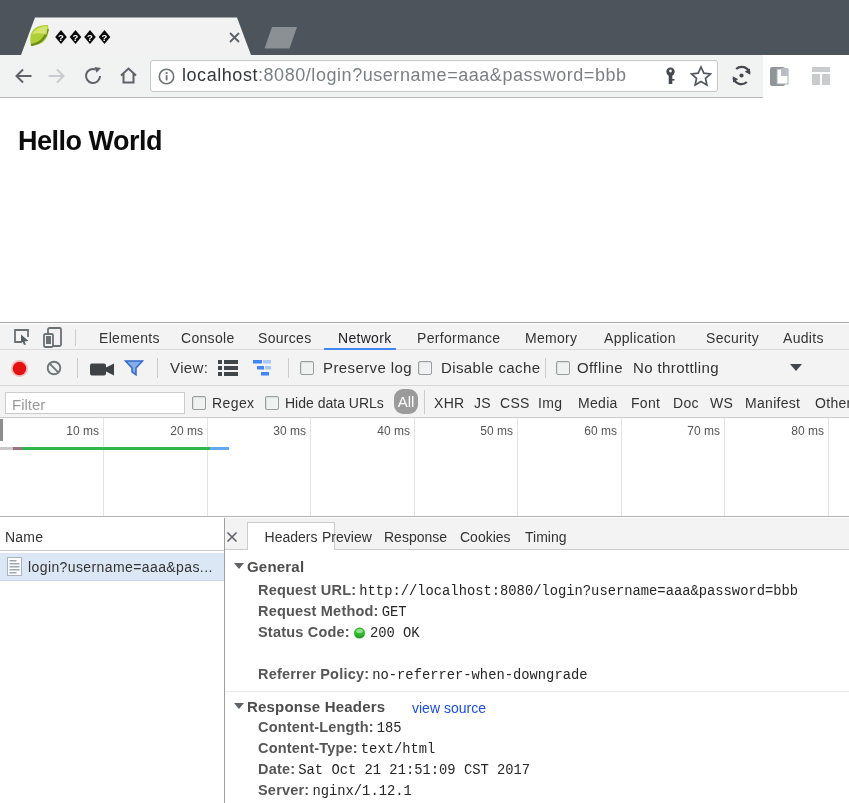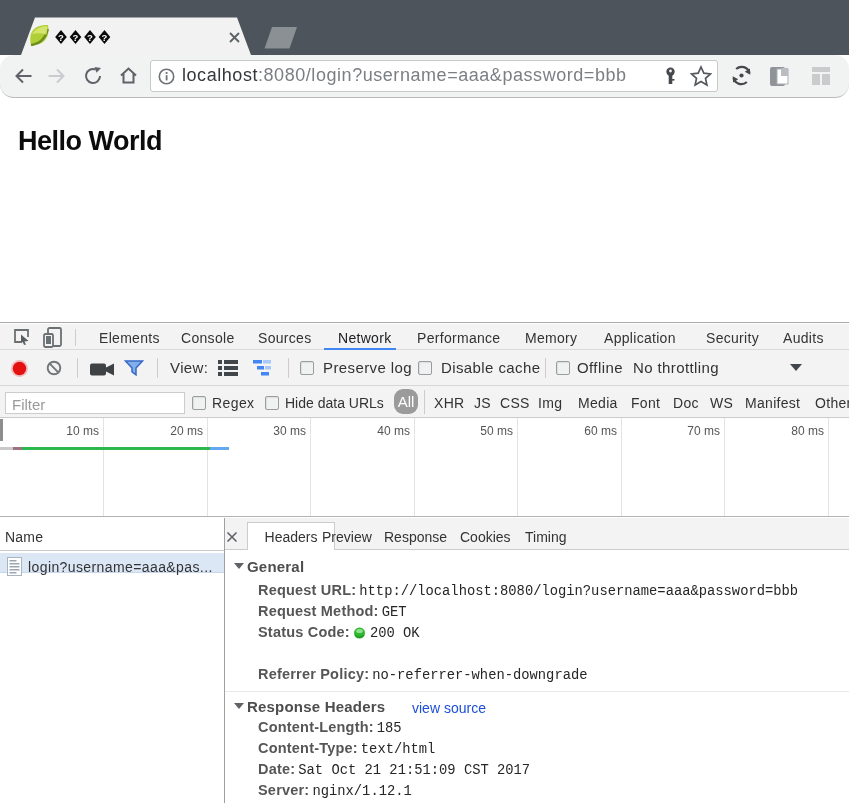--- a/index.html
+++ b/index.html
@@ -1,20 +1,20 @@
 <!DOCTYPE html>
 <html><head><meta charset="utf-8"><style>
 * { margin:0; padding:0; box-sizing:border-box; }
 html,body { width:849px; height:803px; overflow:hidden; background:#fff; }
 #app { position:relative; width:849px; height:803px; font-family:"Liberation Sans",sans-serif; }
 .abs { position:absolute; }
 
 #titlebar { left:0; top:0; width:849px; height:55px; background:#4d545b; }
 
-#toolbar { left:0; top:55px; width:849px; height:43px; background:#f1f2f2; border-bottom:1px solid #b8babc;border-radius:14px; }
+#toolbar { left:0; top:55px; width:763px; height:43px; background:#f1f2f2; border-bottom:1px solid #b8babc; }
 #urlbox { left:150px; top:5px; width:568px; height:32px; background:#fff; border:1px solid #c9c9c9; border-radius:3px; }
 #urltext { left:182px; top:10px; font-size:18px; letter-spacing:0.55px; color:#7b7f83; white-space:nowrap; }
 #urltext b { color:#35383b; font-weight:normal; }
 
 #page { left:8px; top:98px; width:849px; height:224px; background:#fff; }
 #hello { left:10px; top:28px; font-size:27px; letter-spacing:-0.5px; font-weight:bold; color:#0c0c0c; }
 
 #dt { left:0; top:322px; width:849px; height:481px; background:#fff; border-top:1px solid #a9a9a9; font-size:14px; color:#333; }
 #dtabs { left:0; top:1px; width:849px; height:26px; background:#f3f3f3; border-bottom:1px solid #dadada; }
 .dtab { position:absolute; top:6px; letter-spacing:0.3px; }
@@ -31,21 +31,21 @@
 
 #tl { left:0; top:95px; width:849px; height:99px; border-bottom:1px solid #b3b3b3; background:#fff; overflow:hidden; }
 .grid { position:absolute; top:0; width:1px; height:99px; background:#e3e3e3; }
 .tlabel { position:absolute; top:6px; font-size:12px; color:#545454; width:60px; text-align:right; }
 #tlhandle { left:0; top:1px; width:3px; height:22px; background:#8e8e8e; }
 .oseg { position:absolute; top:29px; height:3px; }
 
 #split { left:0; top:195px; width:849px; height:286px; }
 #leftcol { left:0; top:0px; width:224px; height:286px; background:#fff;padding-left:40px; }
 #namehdr { left:0; top:0px; width:224px; height:33px; border-bottom:1px solid #ccc; }
-#nrow { left:0; top:35px; width:224px; height:20px; background:#dce7f6; border-bottom:1px solid #c9d7ec; }
+#nrow { left:0; top:35px; width:224px; height:28px; background:#dce7f6; border-bottom:1px solid #c9d7ec; }
 #coldiv { left:224px; top:0px; width:1px; height:286px; background:#9f9f9f; }
 #rpane { left:225px; top:0px; width:624px; height:286px; background:#fff; }
 #rtabs { left:0; top:0; width:624px; height:32px; background:#f3f3f3; border-bottom:1px solid #ccc; }
 #hdrtab { position:absolute; left:22px; top:4px; width:88px; height:28px; background:#fff; border:1px solid #ccc; border-bottom:none; text-align:center; line-height:28px; }
 .rtab { position:absolute; top:11px; color:#333; }
 .sechdr { position:absolute; font-size:15px; font-weight:bold; color:#4d4d4d; letter-spacing:0.2px; }
 .tri { position:absolute; width:0; height:0; border-left:5px solid transparent; border-right:5px solid transparent; border-top:6px solid #5f6368; }
 .hrow { position:absolute; left:33px; font-size:14.5px; white-space:nowrap; color:#262626; }
 .hrow b { font-weight:bold; color:#565656; letter-spacing:0.2px; margin-right:-1px; }
 .mono { font-family:"Liberation Mono",monospace; font-size:13.8px; letter-spacing:0px; }

